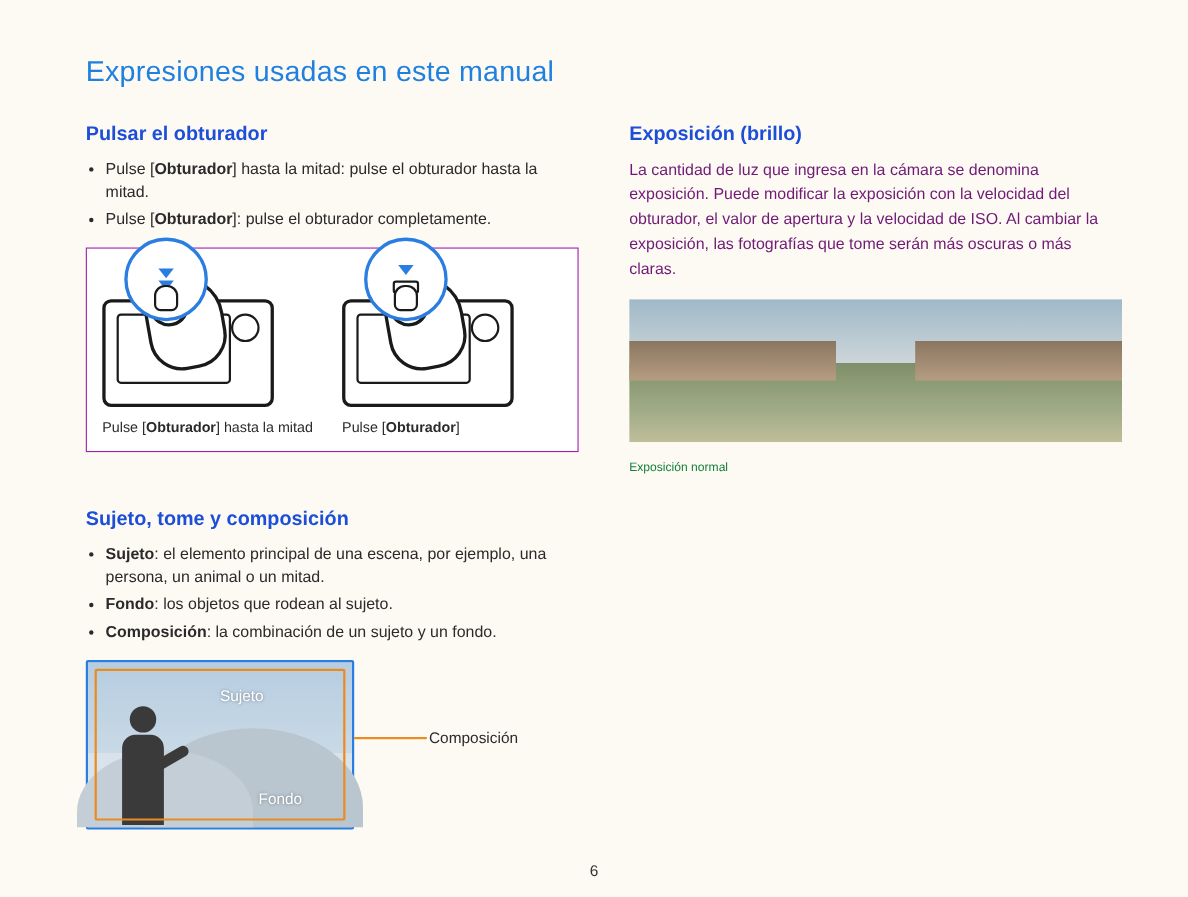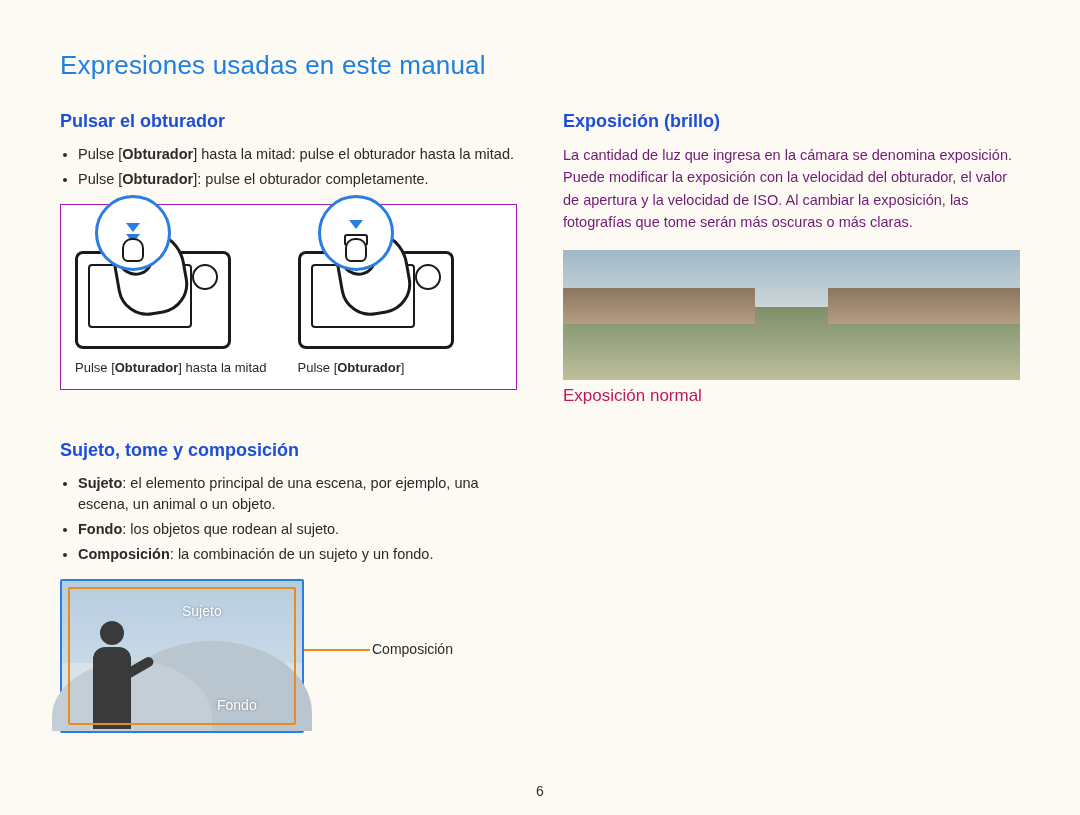--- a/index.html
+++ b/index.html
@@ -1,16 +1,16 @@
 <!DOCTYPE html>
 <html><head>
 <meta charset="utf-8">
 <style>
   html,body{margin:0;padding:0;background:#fcfaf3;font-family:Helvetica,Arial,sans-serif;color:#3a3a3a}
-  .page{width:1080px;height:815px;box-sizing:border-box;padding:50px 60px 20px 60px;position:relative}
+  .page{width:1080px;height:815px;box-sizing:border-box;padding:50px 60px 20px 78px;position:relative}
   h1{font-size:26px;font-weight:400;color:#2080e0;margin:0 0 30px 0;letter-spacing:.2px}
   .cols{display:flex;gap:46px}
   .col{flex:1;min-width:0}
   h2{font-size:18px;font-weight:700;color:#1d4ed8;margin:0 0 12px 0}
   ul{margin:0 0 14px 0;padding-left:18px}
   ul li{font-size:14.5px;line-height:1.45;color:#2a2a2a;margin-bottom:4px}
   p{font-size:14.5px;line-height:1.55;color:#701a75;margin:0 0 16px 0}
   b{font-weight:700}
 
   
@@ -50,21 +50,21 @@
   .exp{flex:1}
   .exp-img{width:100%;height:130px;position:relative;overflow:hidden}
   .sky-n{height:44%;background:linear-gradient(#9fb8c8,#cdd6d9)}
   .water-n{height:56%;background:linear-gradient(#7f8f6a,#a1ab88 60%,#bfbf9a)}
   .bldg-l, .bldg-r{position:absolute;top:38px;height:36px;background:linear-gradient(#8a7660,#b59d82)}
   .bldg-l{left:0;width:42%}
   .bldg-r{right:0;width:42%}
   .exp-over .sky-n{background:linear-gradient(#d0dde4,#eef1ef)}
   .exp-over .water-n{background:linear-gradient(#b5bf8c,#d2d5ad 60%,#e2e0bf)}
   .exp-over .bldg-l,.exp-over .bldg-r{background:linear-gradient(#b9a88f,#d9cab1)}
-  .exp-cap{font-size:17px;color:#be185d;margin-top:4px;line-height:1.4}
+  .exp-cap{font-size:11px;color:#15803d;margin-top:16px;line-height:1.4}
 
   .spacer{height:22px}
   .pagenum{position:absolute;left:0;right:0;bottom:16px;text-align:center;font-size:14px;color:#333}
 </style>
 </head>
 <body>
 
 <div class="page">
   <h1>Expresiones usadas en este manual</h1>
 
@@ -115,21 +115,21 @@
           </div>
           <div class="shutter-cap">
             <span>Pulse [</span><b>Obturador</b><span>]</span>
           </div>
         </div>
       </div>
 
       <div class="spacer"></div>
       <h2>Sujeto, tome y composición</h2>
       <ul>
-        <li><b>Sujeto</b><span>: el elemento principal de una escena, por ejemplo, una escena, un animal o un objeto.</span></li>
+        <li><b>Sujeto</b><span>: el elemento principal de una escena, por ejemplo, una persona, un animal o un mitad.</span></li>
         <li><b>Fondo</b><span>: los objetos que rodean al sujeto.</span></li>
         <li><b>Composición</b><span>: la combinación de un sujeto y un fondo.</span></li>
       </ul>
 
       <div class="comp-wrapper">
         <div class="comp-box">
           <div class="mountain"></div>
           <div class="mountain2"></div>
           <div class="person">
             <div class="p-head"></div>

